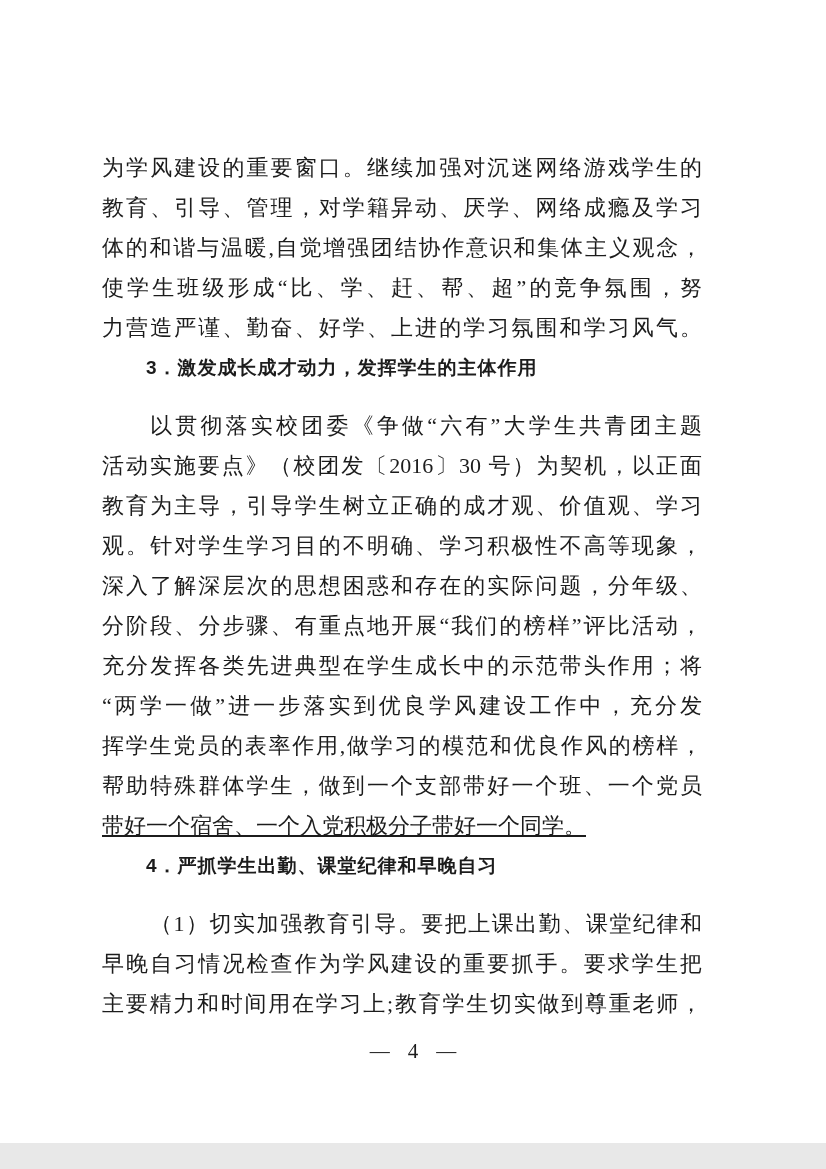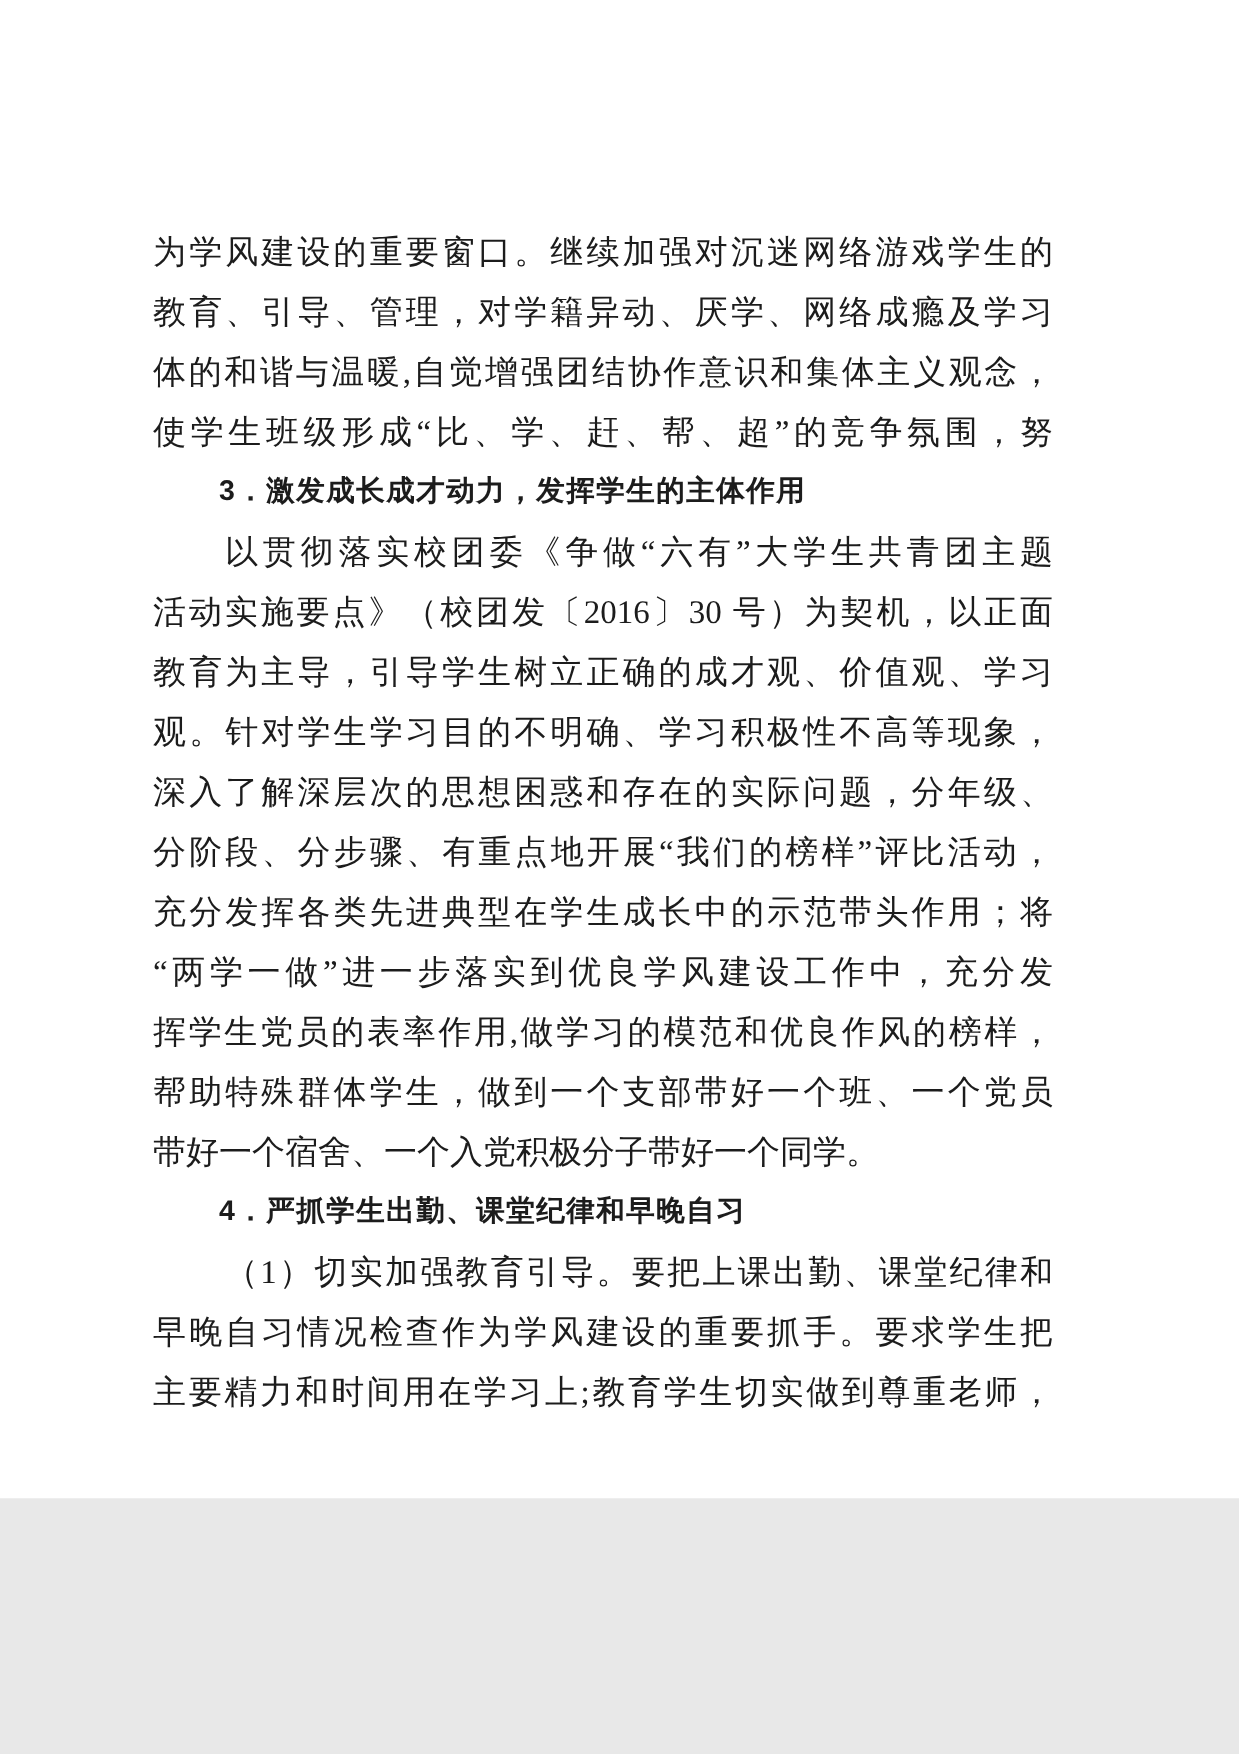--- a/index.html
+++ b/index.html
@@ -3,21 +3,21 @@
 <meta charset="utf-8">
 <style>
   html, body {
     margin: 0;
     padding: 0;
     background: #e8e8e8;
   }
   .page {
     position: relative;
     width: 826px;
-    height: 999px;
+    height: 1143px;
     margin: 0 auto;
     background: #ffffff;
     color: #1c1c1c;
     font-family: "Liberation Serif", "DejaVu Serif", serif;
     overflow: hidden;
   }
   .doc-body {
     position: absolute;
     left: 102px;
     top: 148px;
@@ -28,23 +28,25 @@
     height: 40px;
     line-height: 40px;
     font-size: 22px;
     text-align: justify;
     text-align-last: justify;
     overflow: hidden;
   }
   .line.natural {
     text-align: left;
     text-align-last: left;
+    text-decoration: underline;
   }
   .line.indent {
     text-indent: 48px;
+    margin-top: 18px;
   }
   .block.heading .line {
     font-family: "Liberation Sans", "DejaVu Sans", sans-serif;
     font-weight: 700;
     font-size: 19px;
     text-align: left;
     text-align-last: left;
     text-indent: 44px;
     letter-spacing: 1px;
   }
@@ -73,20 +75,21 @@
 
 <div class="page">
 
   <div class="doc-body">
 
   <div class="block body">
         <div class="line">为学风建设的重要窗口。继续加强对沉迷网络游戏学生的</div>
         <div class="line">教育、引导、管理，对学籍异动、厌学、网络成瘾及学习</div>
         <div class="line">体的和谐与温暖,自觉增强团结协作意识和集体主义观念，</div>
         <div class="line">使学生班级形成“比、学、赶、帮、超”的竞争氛围，努</div>
+        <div class="line">力营造严谨、勤奋、好学、上进的学习氛围和学习风气。</div>
       </div>
       <div class="block heading">
         <div class="line">3．激发成长成才动力，发挥学生的主体作用</div>
       </div>
       <div class="block body">
         <div class="line indent">以贯彻落实校团委《争做“六有”大学生共青团主题</div>
         <div class="line">活动实施要点》（校团发〔2016〕30 号）为契机，以正面</div>
         <div class="line">教育为主导，引导学生树立正确的成才观、价值观、学习</div>
         <div class="line">观。针对学生学习目的不明确、学习积极性不高等现象，</div>
         <div class="line">深入了解深层次的思想困惑和存在的实际问题，分年级、</div>

